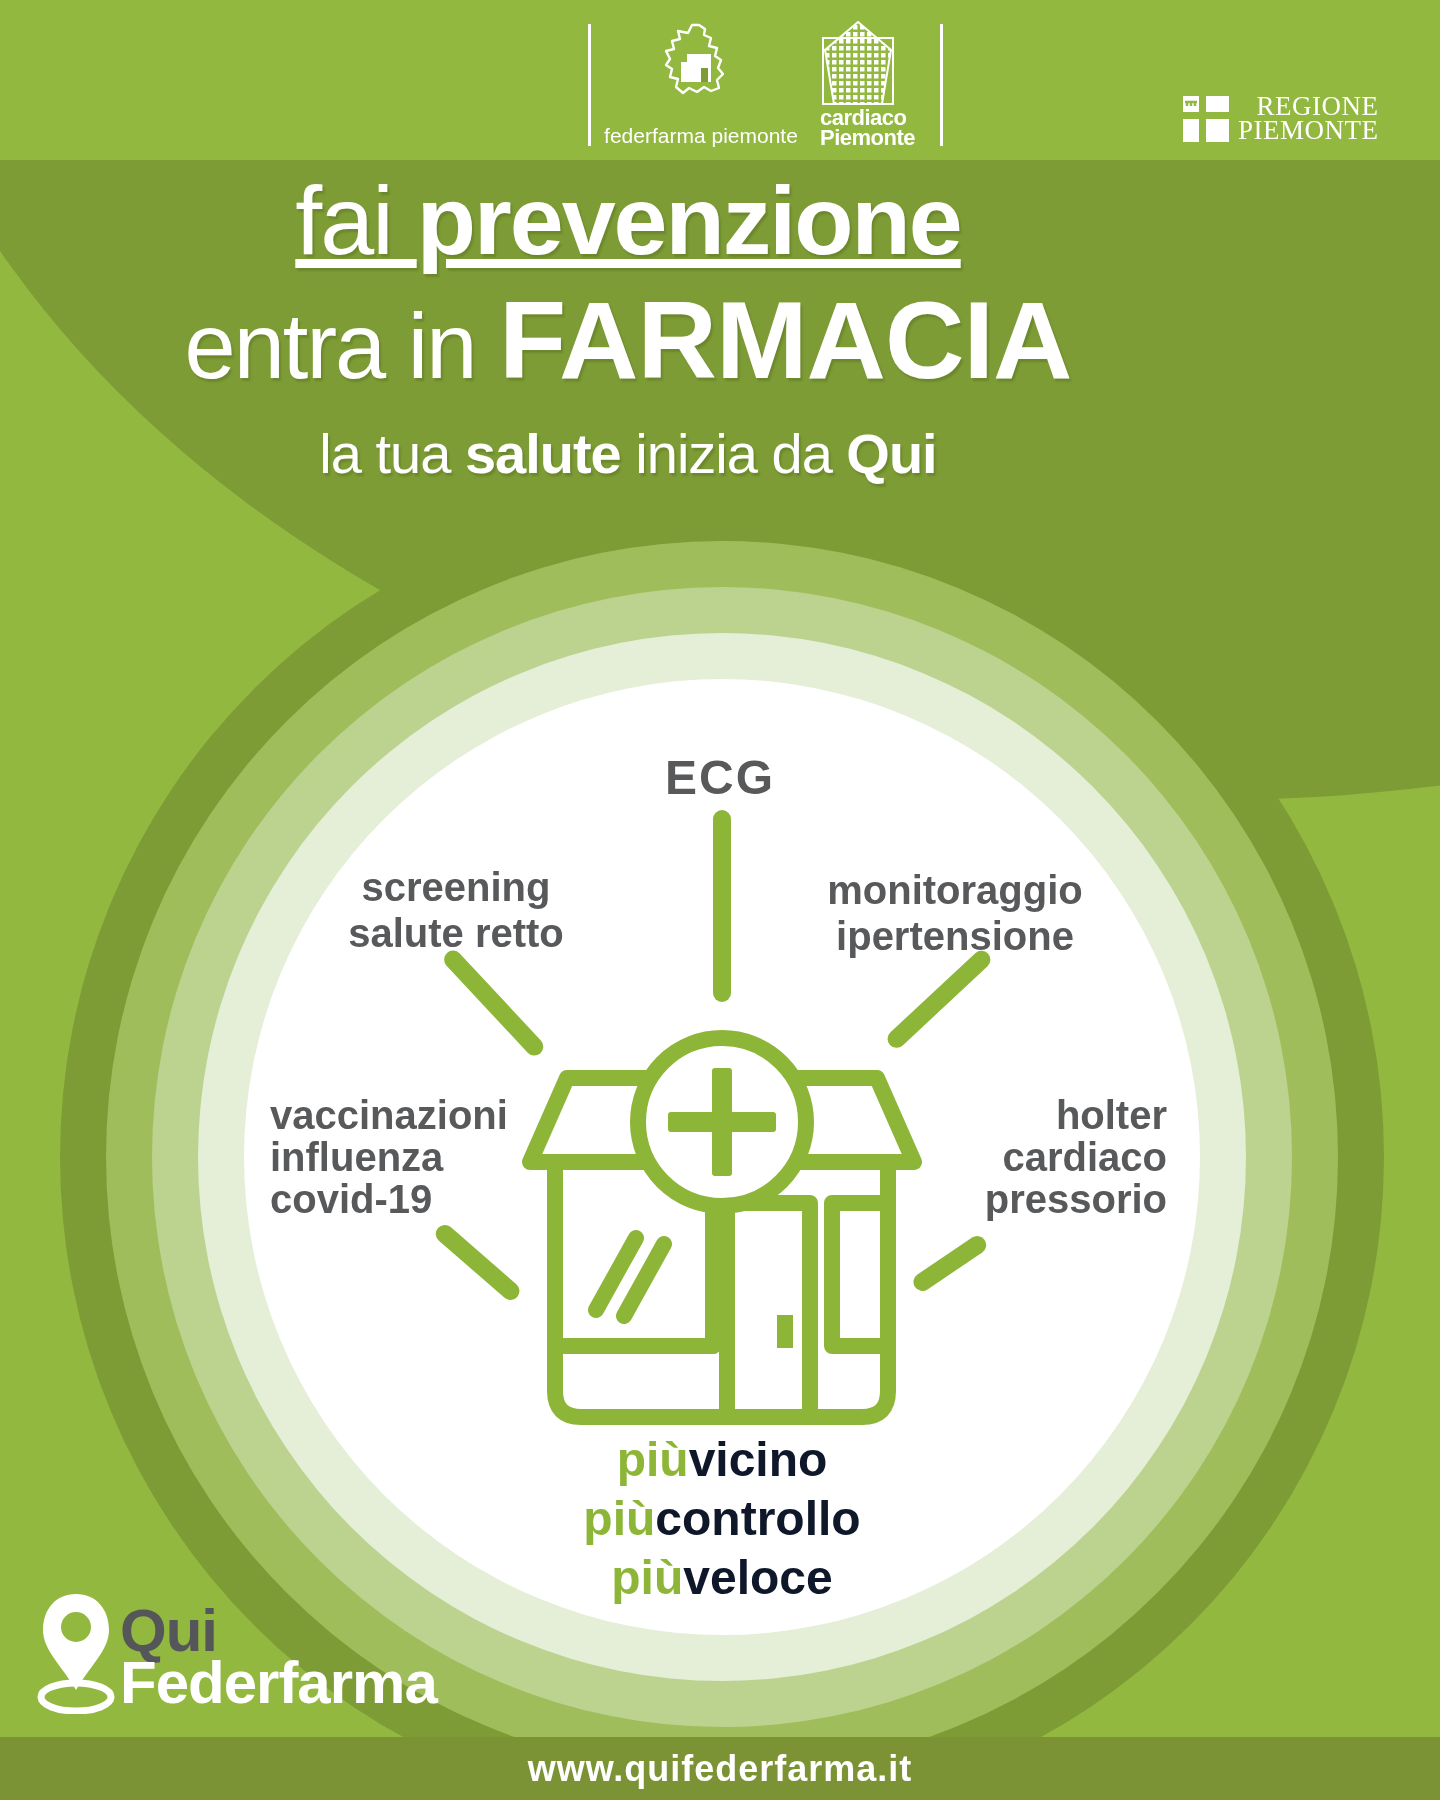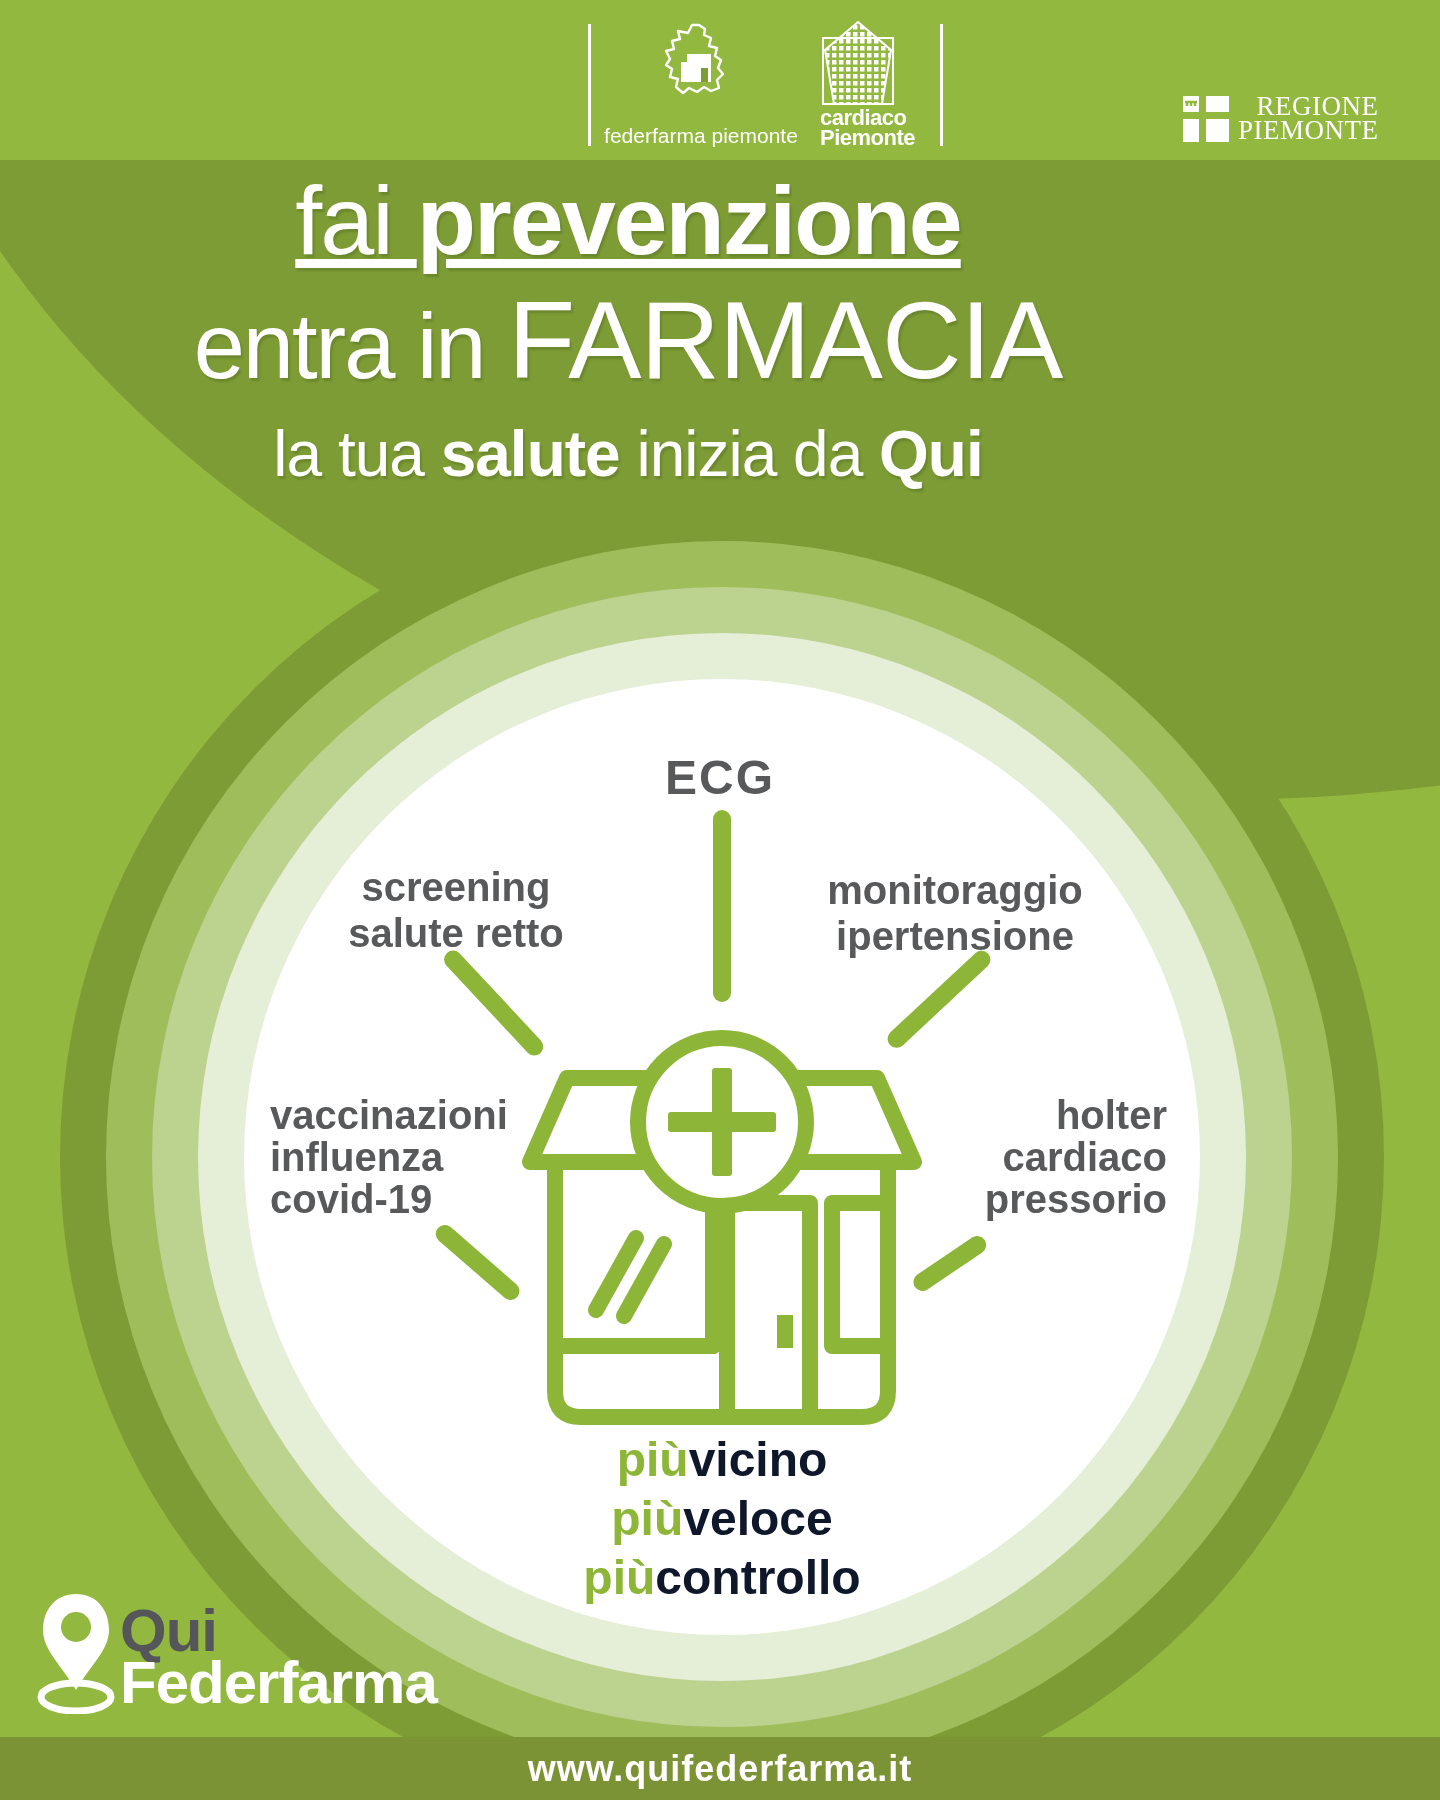--- a/index.html
+++ b/index.html
@@ -29,22 +29,22 @@
   .reg-icon{position:absolute;left:1182px;top:95px;}
   .reg-text{position:absolute;left:1238px;top:94px;color:#fff;
             font-family:"Liberation Serif",serif;font-size:27px;line-height:24px;letter-spacing:0.5px;text-align:right;}
 
   
   .title{position:absolute;left:0;top:166px;width:1256px;text-align:center;color:#fff;z-index:10;
          text-shadow:2px 3px 2px rgba(70,90,25,0.3);}
   .t1{font-size:97px;line-height:110px;letter-spacing:-2px;text-decoration:underline;}
   .t1 .bold{font-weight:bold;}
   .t2{font-size:92px;line-height:128px;letter-spacing:-2px;}
-  .t2 .big{font-size:110px;font-weight:normal;letter-spacing:-1px;text-align:center;}
-  .t3{font-size:64px;line-height:80px;letter-spacing:-1px;margin-top:4px;}
+  .t2 .big{font-size:110px;font-weight:bold;letter-spacing:-1px;text-align:center;}
+  .t3{font-size:56px;line-height:80px;letter-spacing:-1px;margin-top:4px;}
   .t3 b{font-weight:bold;}
 
   
   .ray{position:absolute;height:18px;border-radius:9px;background:#8db638;transform-origin:0 50%;z-index:10;}
   #ray-top{left:713px;top:810px;width:18px;height:192px;}
   #ray-ul{left:447px;top:944px;width:137px;transform:rotate(47deg);}
   #ray-ur{left:890px;top:1036px;width:134px;transform:rotate(-43deg);}
   #ray-l{left:438px;top:1219px;width:105px;transform:rotate(41deg);}
   #ray-r{left:915px;top:1278px;width:84px;transform:rotate(-34deg);}
 
@@ -179,22 +179,22 @@
     <div>covid-19</div>
   </div>
   <div class="svc" id="lbl-holter">
     <div>holter</div>
     <div>cardiaco</div>
     <div>pressorio</div>
   </div>
 
   <div class="benefits">
     <div><span class="accent">più</span><span class="rest">vicino</span></div>
+    <div><span class="accent">più</span><span class="rest">controllo</span></div>
     <div><span class="accent">più</span><span class="rest">veloce</span></div>
-    <div><span class="accent">più</span><span class="rest">controllo</span></div>
   </div>
 
   <span class="qui-pin">
     <svg width="80" height="124" viewBox="0 0 80 124">
       <ellipse cx="40" cy="107" rx="35" ry="14" fill="none" stroke="#ffffff" stroke-width="7"></ellipse>
       <path d="M40,4 C20,4 7,19 7,40 C7,60 26,76 40,100 C54,76 73,60 73,40 C73,19 60,4 40,4 Z" fill="#ffffff"></path>
       <circle cx="40" cy="37" r="15" fill="#93b83f"></circle>
     </svg>
   </span>
   <div class="qui-word">Qui</div>

